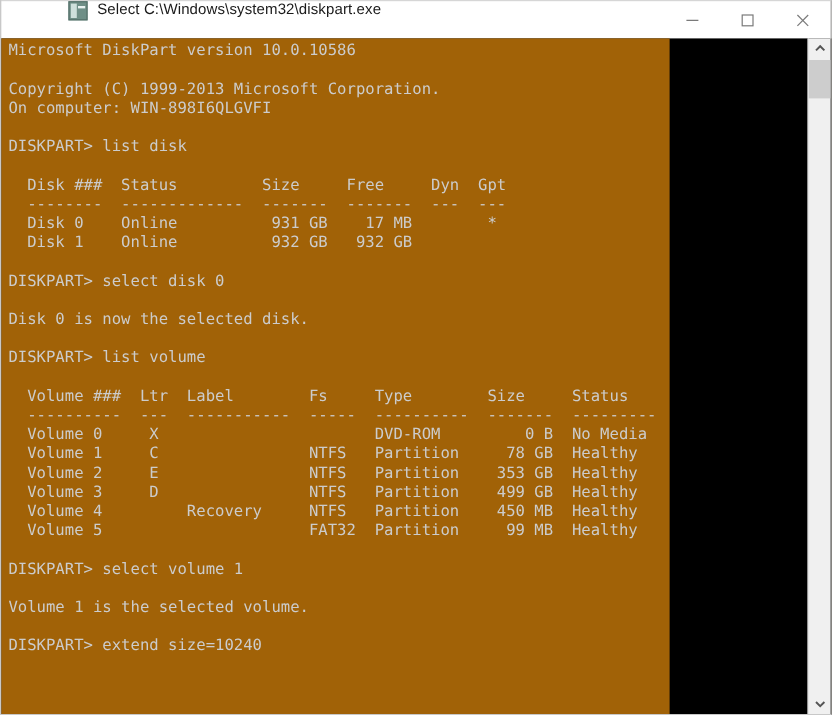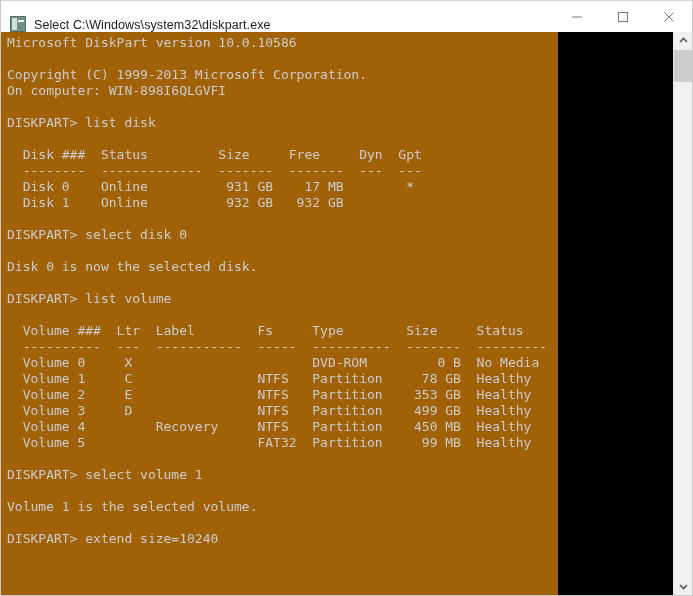--- a/index.html
+++ b/index.html
@@ -28,21 +28,22 @@
     position: absolute;
     left: 0; top: 0;
     width: 693px;
     height: 32px;
     background: #ffffff;
     border-top: 1px solid #d6d6d6;
     border-left: 1px solid #d6d6d6;
     border-right: 1px solid #d6d6d6;
     box-sizing: border-box;
     display: flex;
-    align-items: flex-end;
+    align-items: flex-start;
+    padding-left: 47px;
   }
   .title-icon {
     width: 16px;
     height: 16px;
     margin-left: 9px;
     margin-right: 8px;
     flex: 0 0 auto;
     position: relative;
     background: #6f8f87;
     border: 1px solid #55706a;

